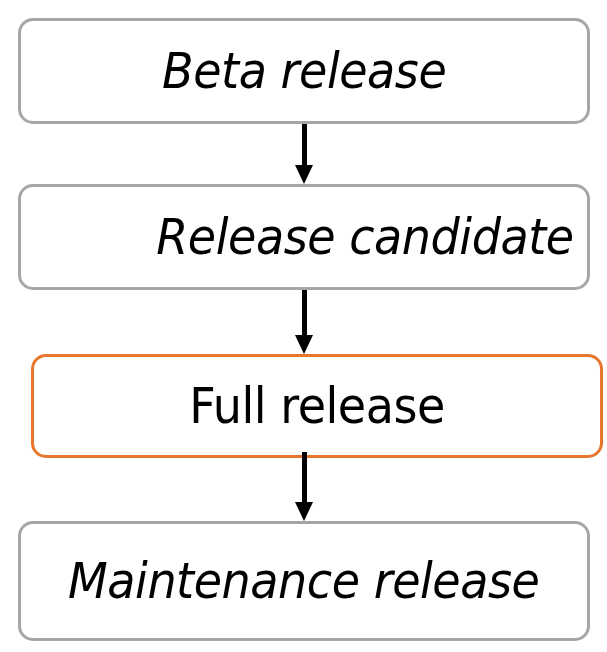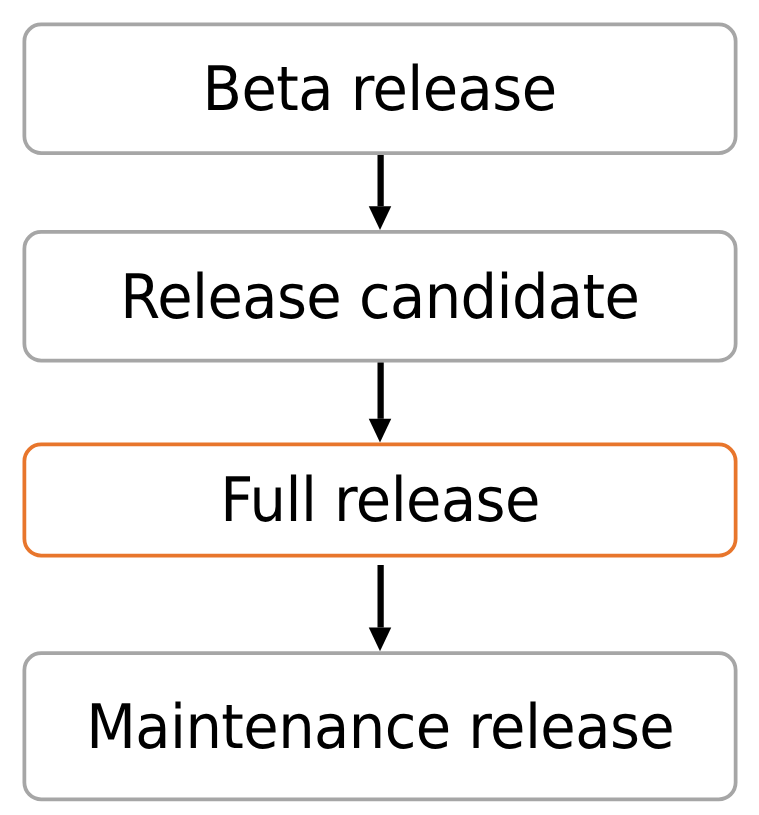--- a/index.html
+++ b/index.html
@@ -21,39 +21,39 @@
     width: 572px;
     box-sizing: border-box;
     background: #ffffff;
     border-style: solid;
     border-width: 3px;
     border-radius: 15px;
     display: flex;
     align-items: center;
     justify-content: center;
   }
-  .node.gray   { border-color: #a6a6a6; }
+  .node.gray   { border-color: #a6a6a6; font-style: italic; }
   .node.orange { border-color: #e8762c; }
 
   .node-label {
     color: #000000;
     font-size: 49px;
     line-height: 1.0;
     letter-spacing: -0.5px;
     font-weight: 400;
     white-space: nowrap;
     text-align: center;
     transform: scaleX(0.94);
     transform-origin: center center;
   }
 
   
   #node-1 { top: 18px;  height: 106px; }
-  #node-2 { top: 184px; height: 106px; }
-  #node-3 { top: 354px; height: 92px;  }
+  #node-2 { top: 184px; height: 106px; justify-content: flex-end; }
+  #node-3 { top: 354px; height: 104px; margin-left: 13px;  }
   #node-4 { top: 521px; height: 120px; }
 
   
   .arrow {
     position: absolute;
     left: 295px;
     width: 19px;
   }
   .arrow .stem {
     position: absolute;

